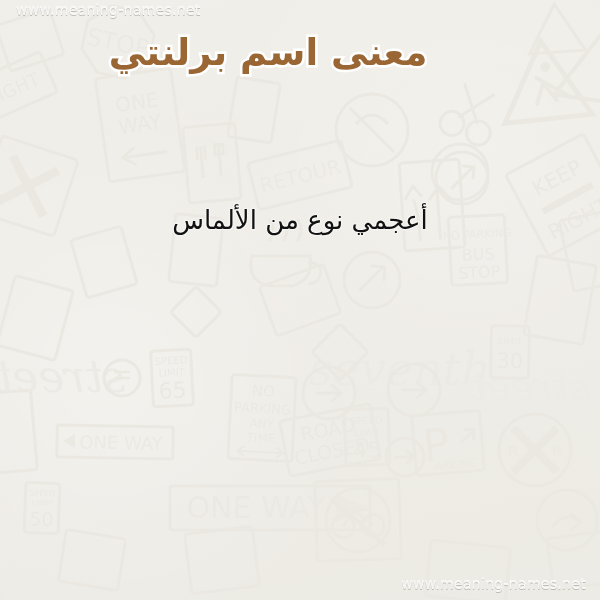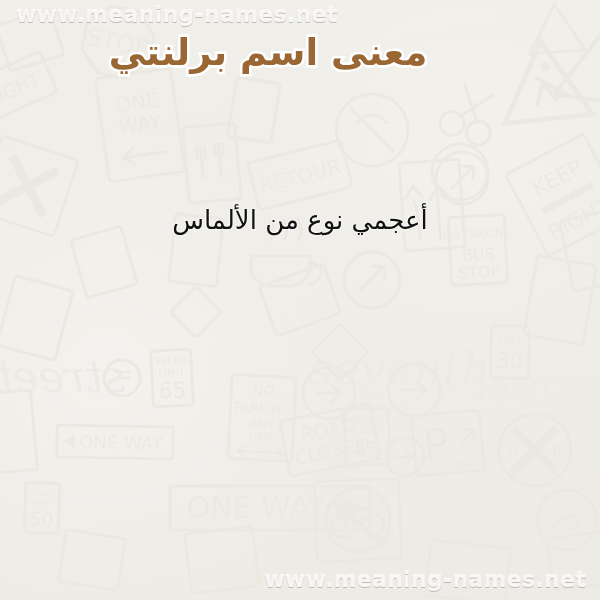--- a/index.html
+++ b/index.html
@@ -42,30 +42,29 @@
     position: absolute;
     inset: 0;
     background: rgba(240,238,233,0.55);
     pointer-events: none;
   }
 
   
   .wm {
     position: absolute;
     font-family: "DejaVu Sans", "Liberation Sans", sans-serif;
-    font-size: 22px;
+    font-size: 14px;
     letter-spacing: 0.3px;
     color: #f7f6f4;
     text-shadow:
       0 1px 0 rgba(150,148,143,0.55),
       0 -1px 0 rgba(255,255,255,0.8);
     white-space: nowrap;
     direction: ltr;
     user-select: none;
-    font-weight: bold;
   }
   .wm-top {
     top: 2px;
     left: 16px;
   }
   .wm-bottom {
     bottom: 8px;
     right: 14px;
   }
 

